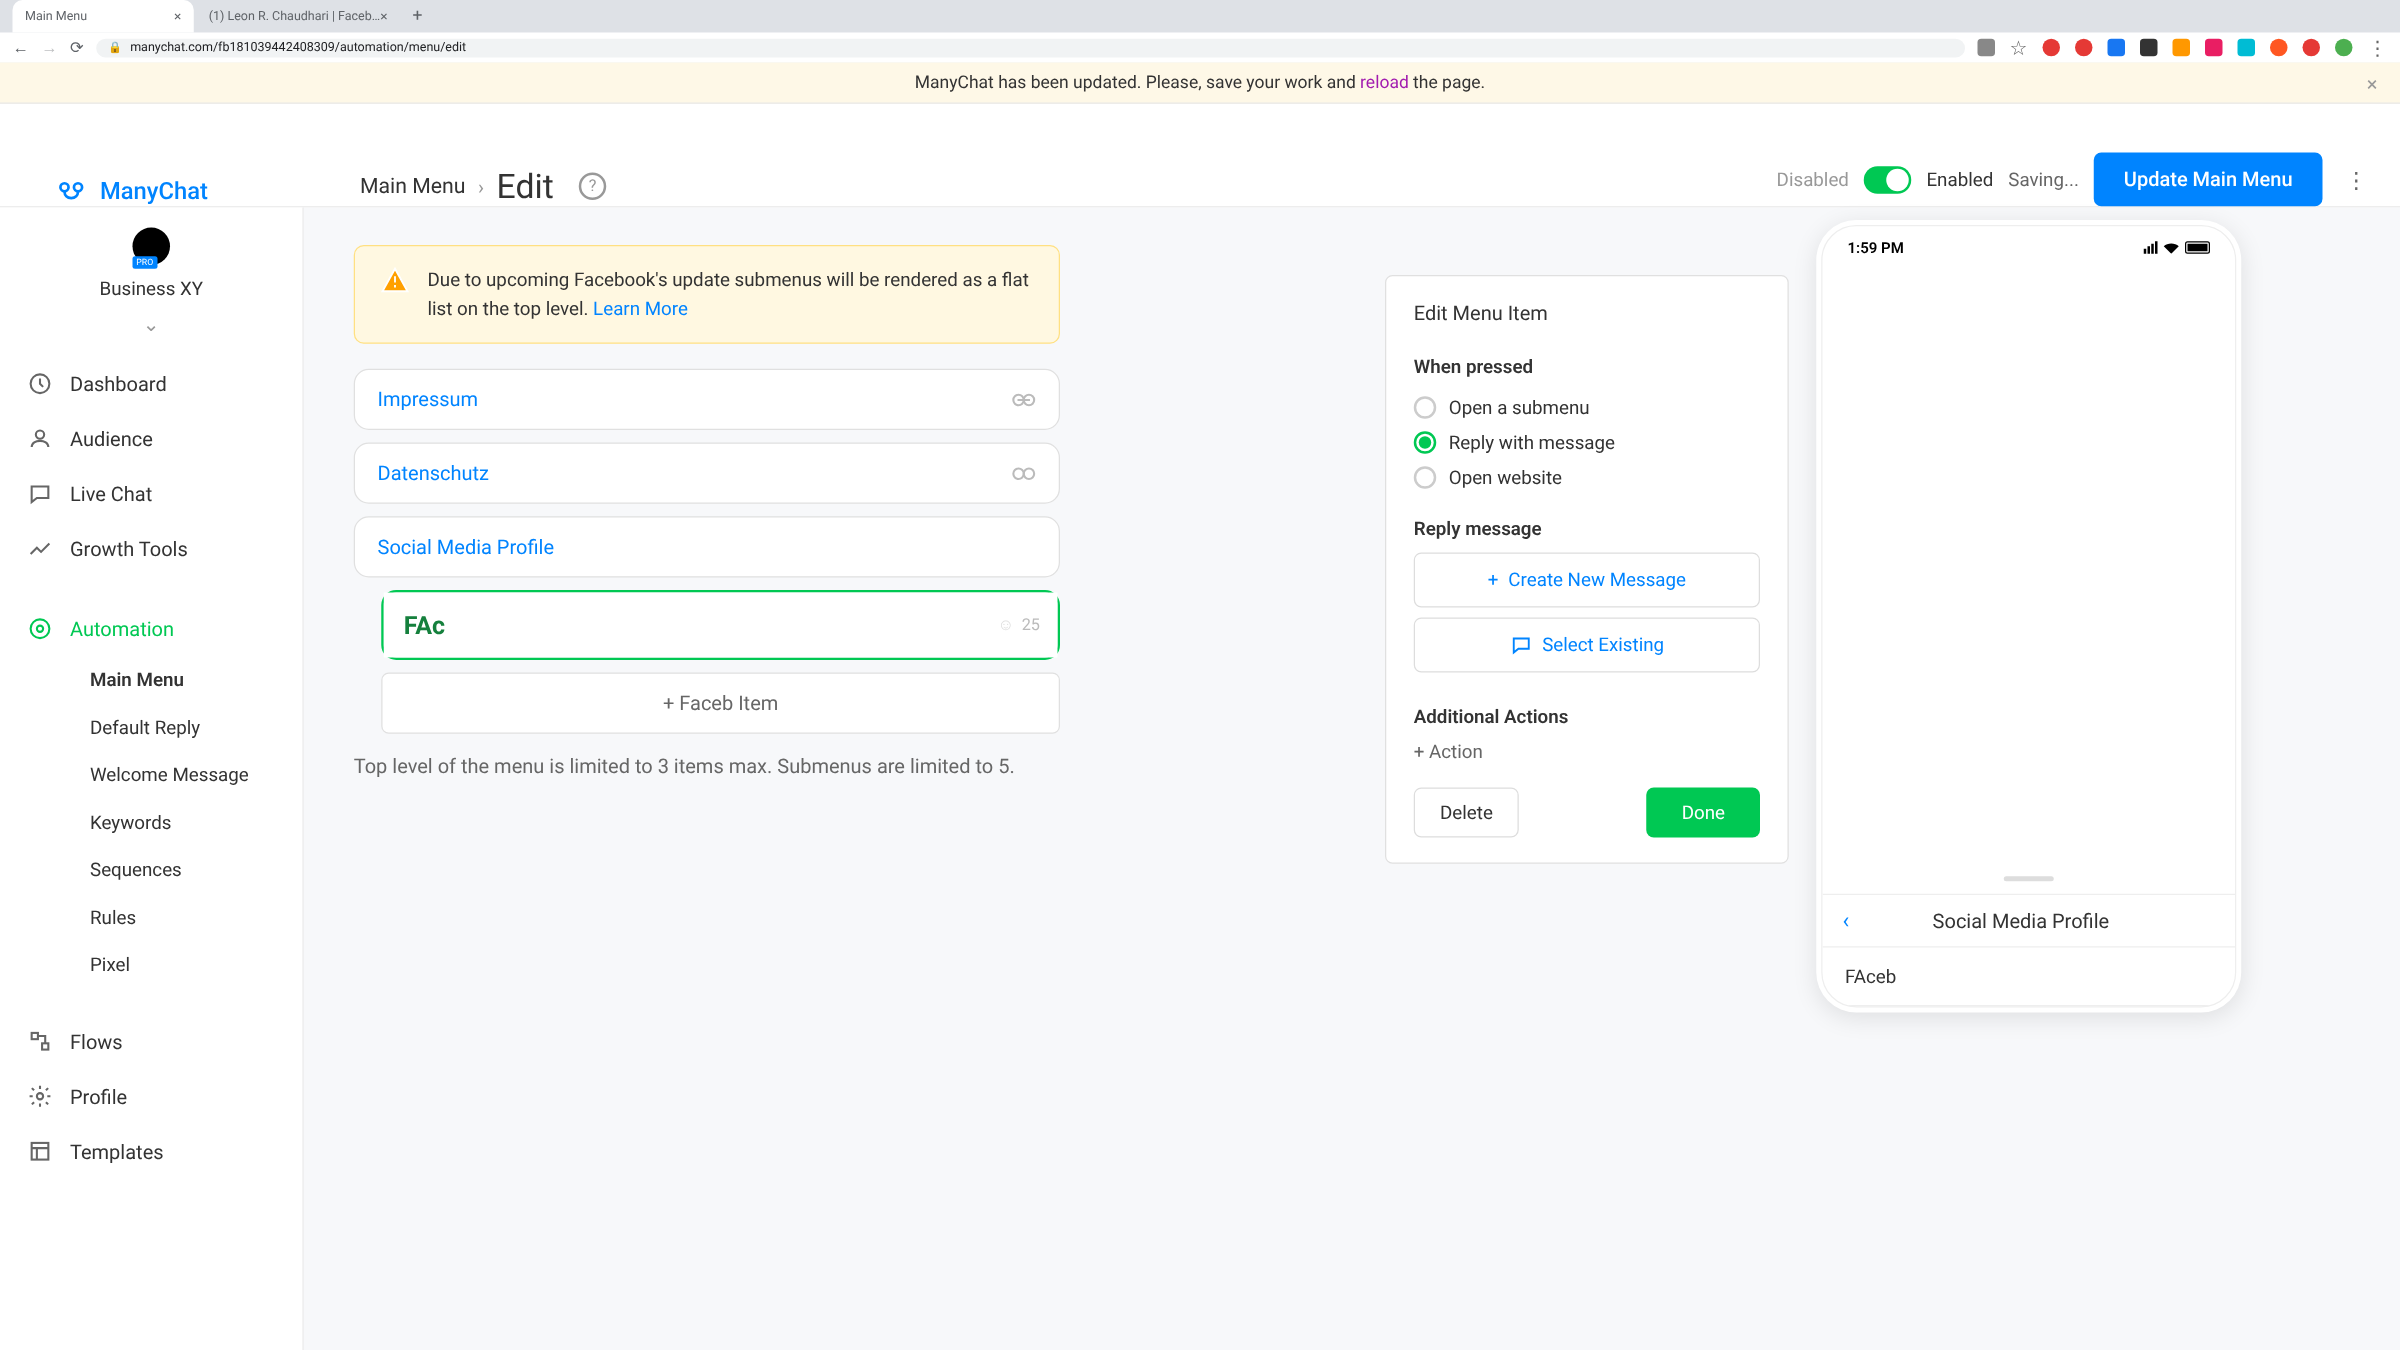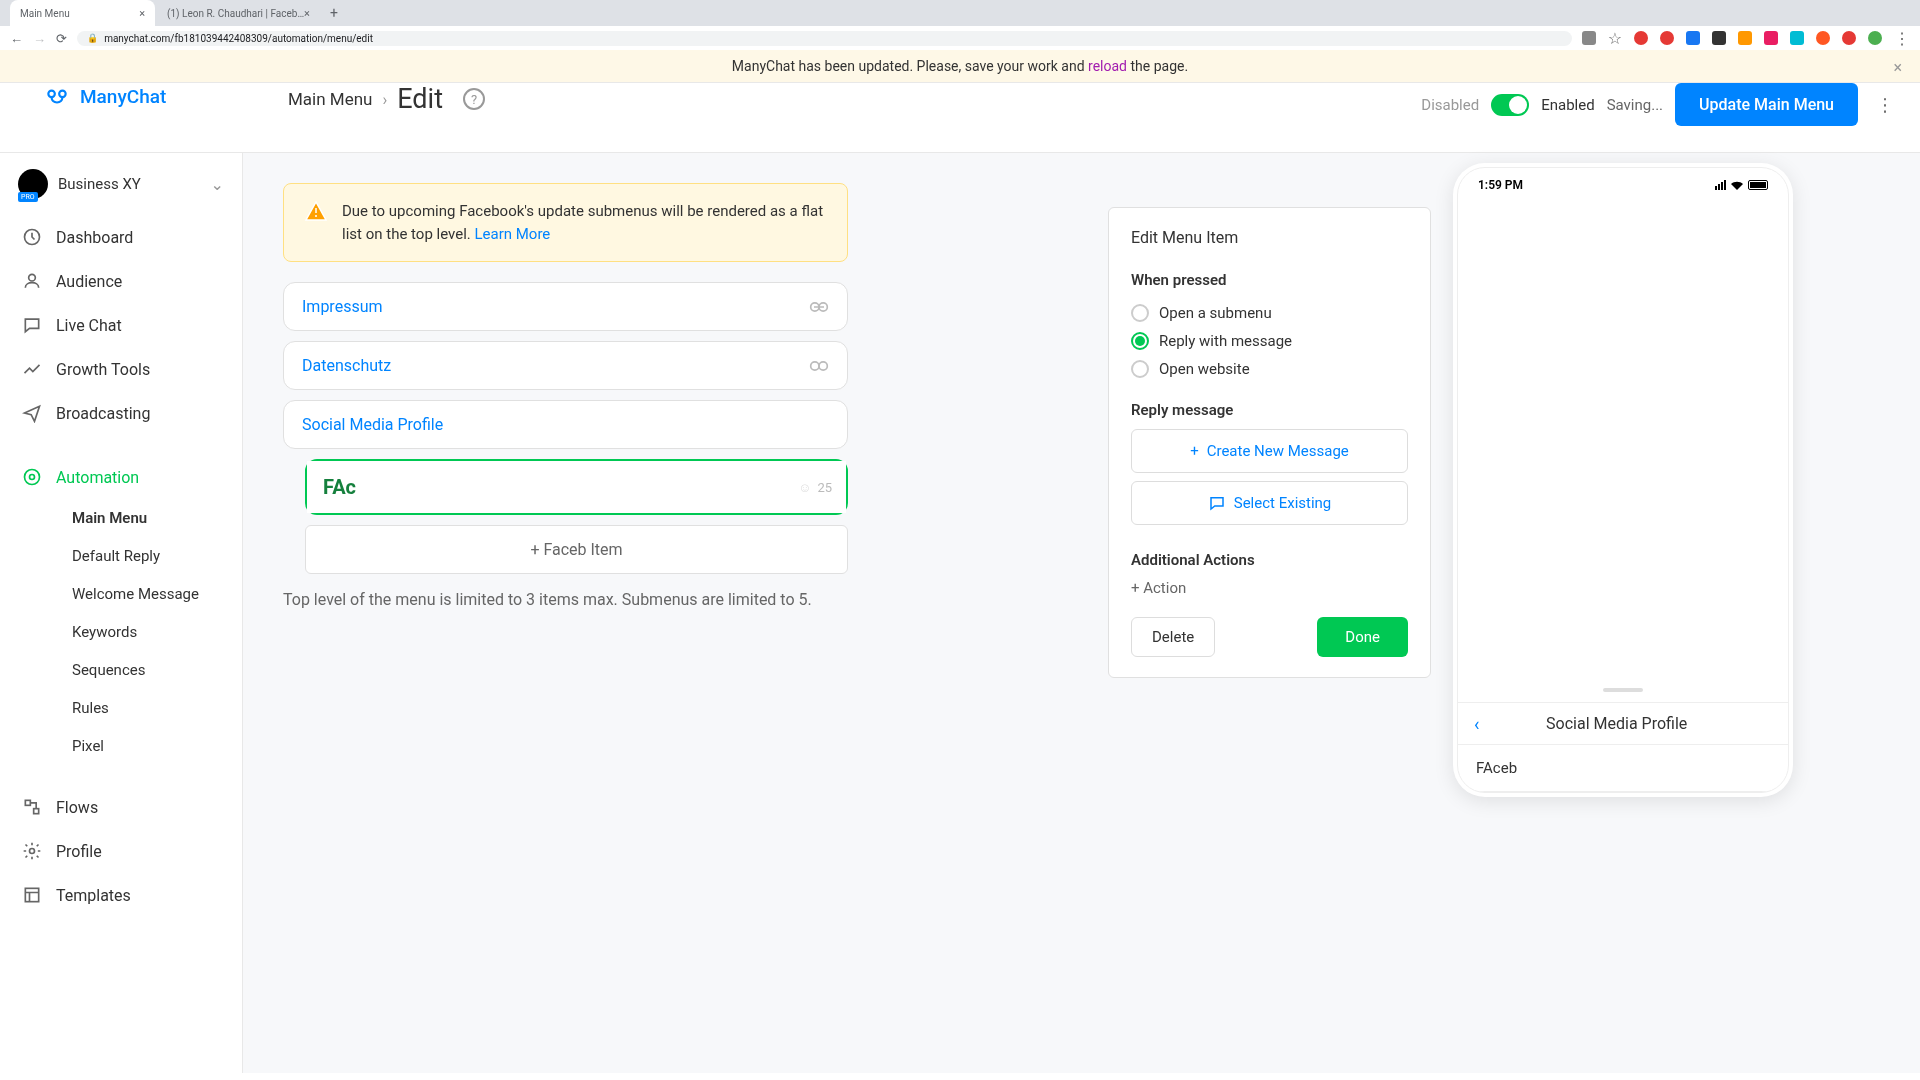--- a/index.html
+++ b/index.html
@@ -18,21 +18,21 @@
 .addr-bar .lock { margin-right: 6px; font-size: 9px; }
 .ext-icons { display: flex; gap: 12px; align-items: center; }
 .ext-icon { width: 14px; height: 14px; border-radius: 3px; }
 
 
 .notif-bar { background: #fef8e7; border-bottom: 1px solid #e8e8e8; padding: 8px 0; text-align: center; font-size: 14px; color: #333; position: relative; }
 .notif-bar a { color: #a21caf; text-decoration: none; }
 .notif-close { position: absolute; right: 18px; top: 8px; color: #999; font-size: 16px; cursor: pointer; }
 
 
-.app-header { display: flex; align-items: flex-start; height: 70px; border-bottom: 1px solid #e8e8e8; }
+.app-header { display: flex; align-items: flex-end; height: 83px; border-bottom: 1px solid #e8e8e8; }
 .logo-area { width: 243px; display: flex; align-items: center; padding-left: 44px; gap: 10px; }
 .logo-icon { width: 26px; height: 26px; color: #0084ff; }
 .logo-text { color: #0084ff; font-size: 19px; font-weight: 500; }
 .breadcrumbs { display: flex; align-items: center; gap: 10px; padding-left: 45px; }
 .crumb { font-size: 17px; color: #333; }
 .crumb-current { font-size: 27px; color: #333; font-weight: 400; }
 .crumb-sep { color: #999; }
 .help-icon { width: 22px; height: 22px; border: 2px solid #999; border-radius: 50%; color: #999; display: flex; align-items: center; justify-content: center; font-size: 13px; margin-left: 10px; }
 .header-right { margin-left: auto; display: flex; align-items: center; gap: 12px; padding-right: 20px; }
 .toggle-label { font-size: 15px; color: #333; }
@@ -41,21 +41,21 @@
 .toggle::after { content: ''; position: absolute; right: 2px; top: 2px; width: 18px; height: 18px; background: #fff; border-radius: 50%; }
 .saving { font-size: 15px; color: #666; }
 .update-btn { background: #0084ff; color: #fff; border: none; padding: 12px 24px; border-radius: 6px; font-size: 16px; font-weight: 500; }
 .kebab { color: #666; font-size: 18px; padding: 0 6px; }
 
 
 .main { display: flex; height: calc(1080px - 50px - 40px - 70px); }
 
 
 .sidebar { width: 243px; border-right: 1px solid #e8e8e8; background: #fff; overflow-y: auto; }
-.workspace { display: flex; align-items: center; padding: 16px 18px; gap: 10px; }
+.workspace { display: flex; align-items: center; padding: 16px 18px; gap: 10px; flex-direction: column; }
 .ws-avatar { width: 30px; height: 30px; background: #000; border-radius: 50%; position: relative; }
 .ws-avatar::after { content: 'PRO'; position: absolute; bottom: -3px; left: 0; background: #0084ff; color: #fff; font-size: 7px; padding: 1px 3px; border-radius: 2px; }
 .ws-name { font-size: 15px; color: #333; flex: 1; }
 .ws-arrow { color: #999; }
 .nav-item { display: flex; align-items: center; padding: 12px 22px; gap: 14px; color: #333; font-size: 16px; cursor: pointer; }
 .nav-item svg, .nav-item .nav-icon { width: 20px; height: 20px; color: #666; }
 .nav-item.active { color: #00c853; }
 .nav-item.active .nav-icon { color: #00c853; }
 .sub-nav { padding-left: 72px; }
 .sub-item { padding: 10px 0; font-size: 15px; color: #333; cursor: pointer; }
@@ -212,26 +212,20 @@
       <svg class="nav-icon" viewBox="0 0 24 24" fill="none" stroke="currentColor" stroke-width="2">
           <path d="M4 5h16v11H9l-5 4V5z"></path>
         </svg>
       <span>Live Chat</span>
     </div>
     <div class="nav-item">
       <svg class="nav-icon" viewBox="0 0 24 24" fill="none" stroke="currentColor" stroke-width="2">
           <path d="M3 17l6-6 4 4 8-8"></path>
         </svg>
       <span>Growth Tools</span>
-    </div>
-    <div class="nav-item">
-      <svg class="nav-icon" viewBox="0 0 24 24" fill="none" stroke="currentColor" stroke-width="2">
-          <path d="M3 12l18-8-6 18-4-8-8-2z"></path>
-        </svg>
-      <span>Broadcasting</span>
     </div>
     <div class="nav-spacer"></div>
     <div class="nav-item active">
       <svg class="nav-icon" viewBox="0 0 24 24" fill="none" stroke="currentColor" stroke-width="2">
           <circle cx="12" cy="12" r="3"></circle>
           <circle cx="12" cy="12" r="9"></circle>
         </svg>
       <span>Automation</span>
     </div>
     <div class="sub-nav">

